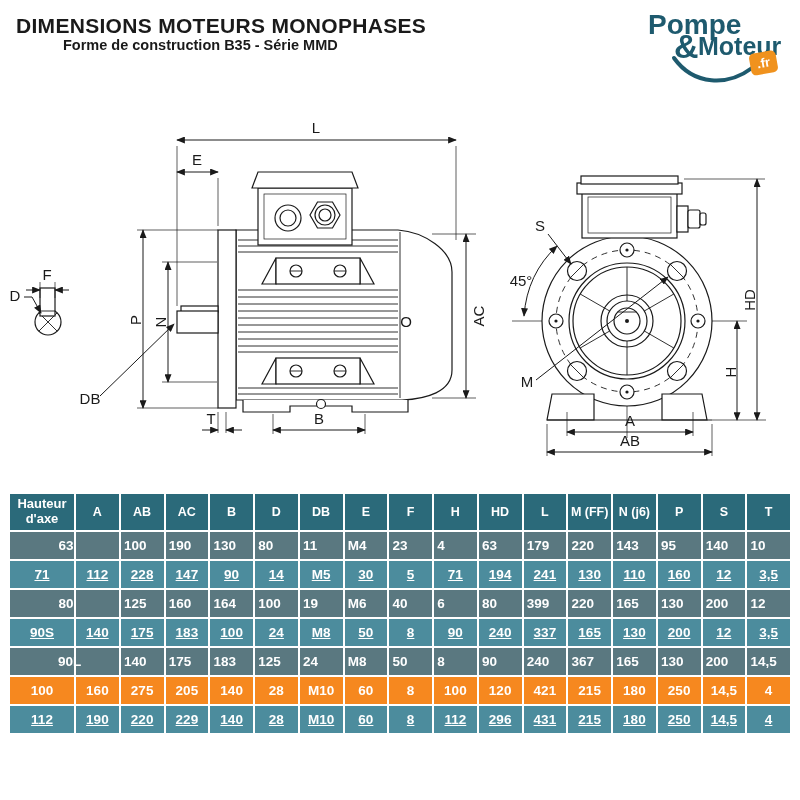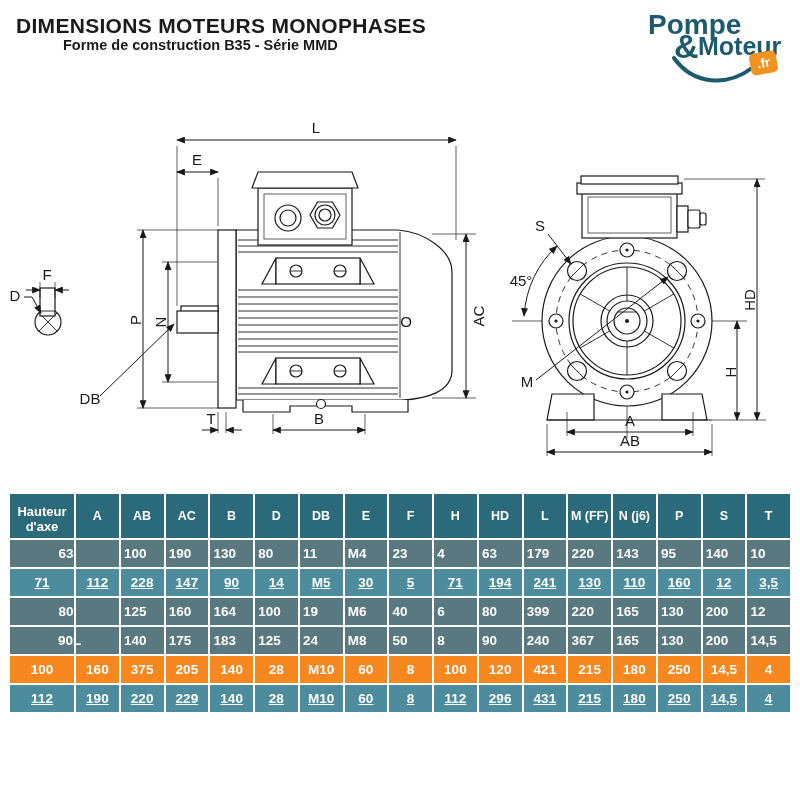--- a/index.html
+++ b/index.html
@@ -23,21 +23,21 @@
   .dash{stroke:var(--ink);stroke-width:0.9;fill:none;stroke-dasharray:6 5;}
   text.lbl{fill:var(--ink);font-size:15px;text-anchor:middle;font-weight:400;}
   .dot{fill:var(--ink);stroke:none;}
   
   table.dims{position:absolute;left:8px;top:492px;width:784px;table-layout:fixed;
              border-collapse:separate;border-spacing:2px;}
   table.dims th,table.dims td{text-align:center;vertical-align:middle;padding:0;
              color:var(--cell-text);white-space:nowrap;}
   thead th{background:var(--header-bg);height:22px;padding-top:14px;
            background-clip:content-box;font-size:12.5px;font-weight:700;}
-  thead th.axis{height:36px;padding-top:8px;background-clip:border-box;width:64px;
+  thead th.axis{height:36px;padding-top:0;background-clip:border-box;width:64px;
            white-space:pre-line;line-height:1.15;font-size:13px;}
   tbody td{height:27px;font-size:13.5px;font-weight:600;}
   tbody td.axis-cell{font-weight:700;}
   tr.dark td{background:var(--row-dark);padding-left:48px;}
   tr.light td{background:var(--row-light);text-decoration:underline;}
   tr.highlight td{background:var(--row-highlight);}
 </style>
 </head>
 <body>
 
@@ -354,20 +354,39 @@
           <td>6</td>
           <td>80</td>
           <td>399</td>
           <td>220</td>
           <td>165</td>
           <td>130</td>
           <td>200</td>
           <td>12</td>
           <td>3,5</td>
         </tr>
+        <tr class="light">
+          <td class="axis-cell">90S</td>
+          <td>140</td>
+          <td>175</td>
+          <td>183</td>
+          <td>100</td>
+          <td>24</td>
+          <td>M8</td>
+          <td>50</td>
+          <td>8</td>
+          <td>90</td>
+          <td>240</td>
+          <td>337</td>
+          <td>165</td>
+          <td>130</td>
+          <td>200</td>
+          <td>12</td>
+          <td>3,5</td>
+        </tr>
         <tr class="dark">
           <td class="axis-cell">90L</td>
           <td>140</td>
           <td>175</td>
           <td>183</td>
           <td>125</td>
           <td>24</td>
           <td>M8</td>
           <td>50</td>
           <td>8</td>
@@ -376,21 +395,21 @@
           <td>367</td>
           <td>165</td>
           <td>130</td>
           <td>200</td>
           <td>14,5</td>
           <td>4</td>
         </tr>
         <tr class="highlight">
           <td class="axis-cell">100</td>
           <td>160</td>
-          <td>375</td>
+          <td>275</td>
           <td>205</td>
           <td>140</td>
           <td>28</td>
           <td>M10</td>
           <td>60</td>
           <td>8</td>
           <td>100</td>
           <td>120</td>
           <td>421</td>
           <td>215</td>

